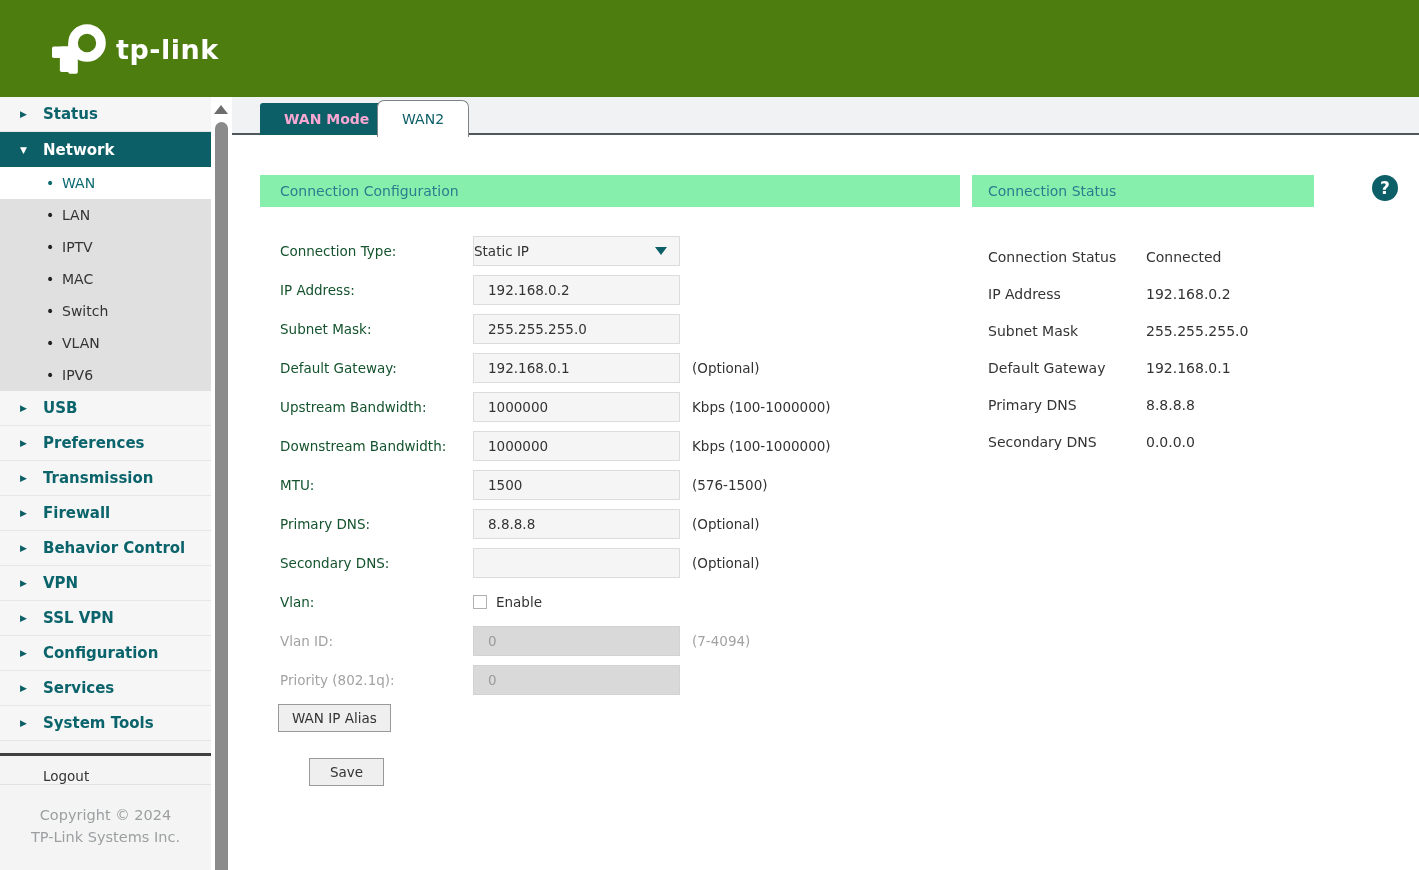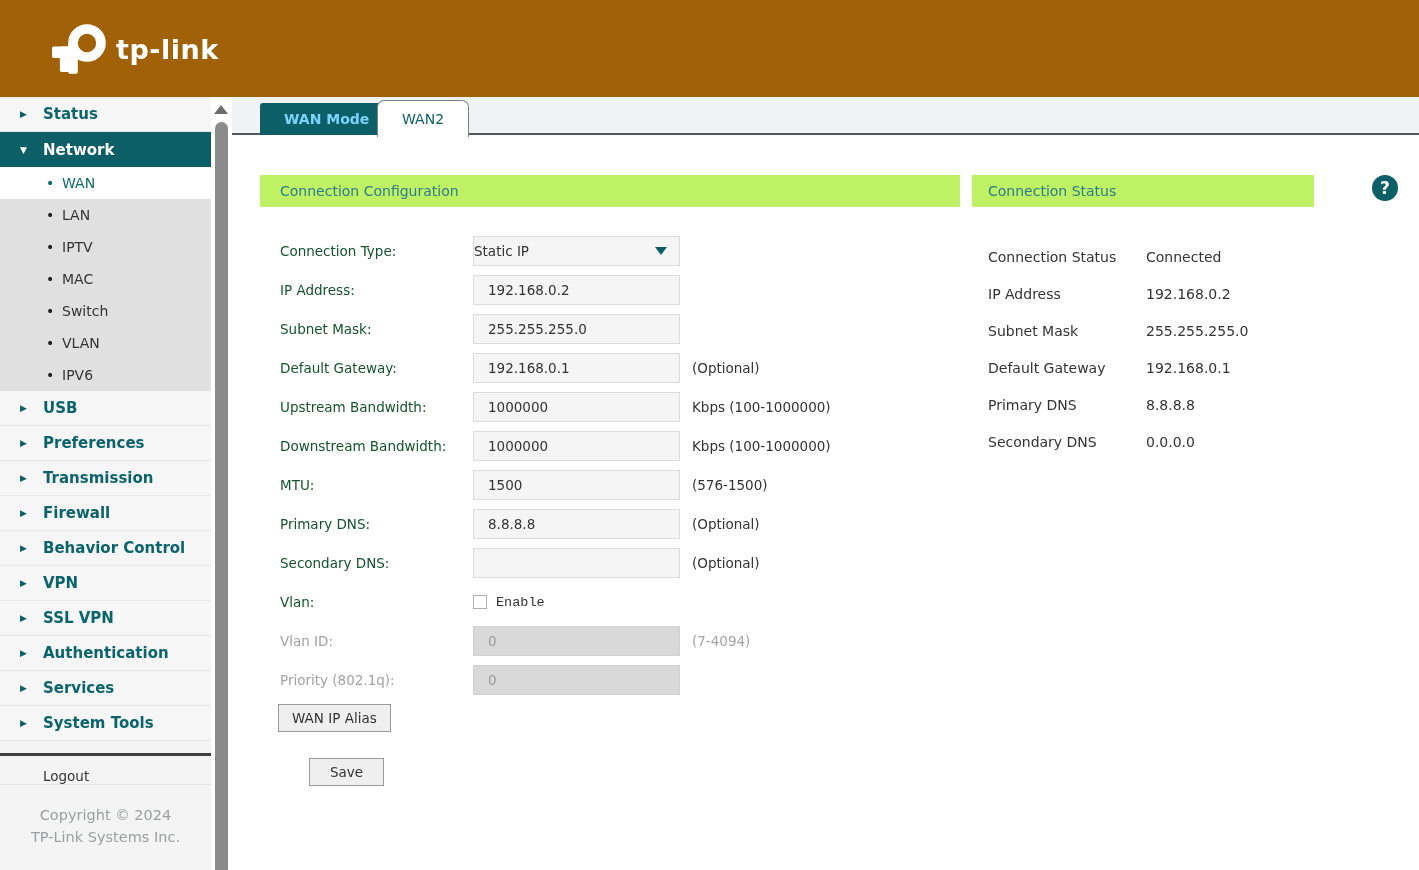--- a/index.html
+++ b/index.html
@@ -4,21 +4,21 @@
 <style>
   * { margin:0; padding:0; box-sizing:border-box; }
   html,body { background:#fff; }
   #app {
     position:relative; width:1419px; height:870px; overflow:hidden;
     font-family:"DejaVu Sans","Liberation Sans",sans-serif; background:#fff;
     font-size:13.5px; color:#333;
   }
 
   
-  .topbar { position:absolute; left:0; top:0; width:100%; height:97px; background:#a16207; }
+  .topbar { position:absolute; left:0; top:0; width:100%; height:97px; background:#4d7c0f; }
   .logo { position:absolute; left:52px; top:20px; display:flex; align-items:flex-start; gap:8px; }
   .logo svg { display:block; }
   .logo-text { color:#fff; font-weight:bold; font-size:27px; letter-spacing:0.5px; margin-top:14px; }
 
   
   .sidebar { position:absolute; left:0; top:97px; width:211px; bottom:0; background:#f4f4f4; }
   .side-item { height:35px; display:flex; align-items:center; border-bottom:1px solid #e6e6e6; cursor:pointer; background:#f6f6f6; }
   .side-item .arrow { width:23px; margin-left:20px; color:#0c5f66; font-size:9px; }
   .side-item .side-label { color:#0b646b; font-weight:bold; font-size:15px; }
   .side-item.active { background:#0c5f66; border-bottom:none; }
@@ -34,46 +34,46 @@
 
   
   .scroll-col { position:absolute; left:211px; top:97px; width:21px; bottom:0; background:#fff; }
   .scroll-up { position:absolute; top:8px; left:3px; width:0; height:0;
     border-left:7px solid transparent; border-right:7px solid transparent; border-bottom:9px solid #6d6d6d; cursor:pointer; }
   .scroll-thumb { position:absolute; top:25px; bottom:0; left:4px; width:13px; background:#8b8b8b; border-radius:7px 7px 0 0; cursor:grab; }
 
   
   .tabbar { position:absolute; left:232px; top:97px; right:0; height:38px; background:#f0f2f3; border-bottom:2px solid #4f585a; }
   .tab { position:absolute; display:flex; align-items:center; justify-content:center; cursor:pointer; font-size:14px; }
-  .tab-inactive { left:28px; top:6px; height:32px; padding:0 24px; background:#0c5f66; color:#7dd3fc; font-weight:bold; border-radius:3px 3px 0 0; }
+  .tab-inactive { left:28px; top:6px; height:32px; padding:0 24px; background:#0c5f66; color:#f9a8d4; font-weight:bold; border-radius:3px 3px 0 0; }
   .tab-active { left:145px; top:3px; height:37px; padding:0 24px; background:#fff; color:#0c5f66;
     border:1px solid #7e8486; border-bottom:none; border-radius:7px 7px 0 0; z-index:3; }
 
   
-  .section-bar { position:absolute; height:32px; background:#bef264; display:flex; align-items:center; padding-left:20px;
+  .section-bar { position:absolute; height:32px; background:#86efac; display:flex; align-items:center; padding-left:20px;
     color:#2b7d8e; font-size:14px; }
   .cfg-bar { left:260px; top:175px; width:700px; }
   .stat-bar { left:972px; top:175px; width:342px; padding-left:16px; }
 
   .help-btn { position:absolute; left:1372px; top:175px; width:26px; height:26px; border-radius:50%;
     background:#0c5f66; color:#fff; font-weight:bold; font-size:17px; display:flex; align-items:center; justify-content:center; cursor:pointer; }
 
   
   .form { position:absolute; left:260px; top:236px; width:700px; }
   .form-row { display:flex; align-items:center; height:30px; margin-bottom:9px; }
   .form-label { width:213px; padding-left:20px; color:#14532d; }
   .form-input { width:207px; height:30px; background:#f5f5f5; border:1px solid #dcdcdc; color:#333;
     font-family:inherit; font-size:13.5px; padding:0 14px; }
   .select { display:flex; align-items:center; justify-content:space-between; cursor:pointer; padding:0 12px 0 0; }
   .tri { width:0; height:0; border-left:6px solid transparent; border-right:6px solid transparent; border-top:8px solid #0c5f66; }
   .hint { margin-left:12px; color:#333; }
   .form-row.disabled .form-label { color:#a2a2a2; }
   .form-row.disabled .form-input { background:#d9d9d9; border-color:#d2d2d2; color:#9b9b9b; }
   .form-row.disabled .hint { color:#a2a2a2; }
-  .cb-wrap { display:flex; align-items:center;font-family:Liberation Mono, monospace; }
+  .cb-wrap { display:flex; align-items:center; }
   .checkbox { width:14px; height:14px; border:1px solid #b0b0b0; background:#fff; display:inline-block; cursor:pointer; }
   .cb-label { margin-left:9px; color:#333; }
 
   .btn { position:absolute; background:#efefef; border:1px solid #999; color:#333; font-family:inherit;
     font-size:13.5px; cursor:pointer; display:flex; align-items:center; justify-content:center; }
   .btn-alias { left:278px; top:704px; height:28px; padding:0 13px; }
   .btn-save { left:278px; top:758px; height:28px; padding:0 20px;margin-left:31px; }
 
   
   .status-panel { position:absolute; left:988px; top:238px; width:345px; }
@@ -162,21 +162,21 @@
         <div class="side-item">
           <span class="arrow">▶</span>
           <span class="side-label">VPN</span>
         </div>
         <div class="side-item">
           <span class="arrow">▶</span>
           <span class="side-label">SSL VPN</span>
         </div>
         <div class="side-item">
           <span class="arrow">▶</span>
-          <span class="side-label">Authentication</span>
+          <span class="side-label">Configuration</span>
         </div>
         <div class="side-item">
           <span class="arrow">▶</span>
           <span class="side-label">Services</span>
         </div>
         <div class="side-item">
           <span class="arrow">▶</span>
           <span class="side-label">System Tools</span>
         </div>
       </div>

